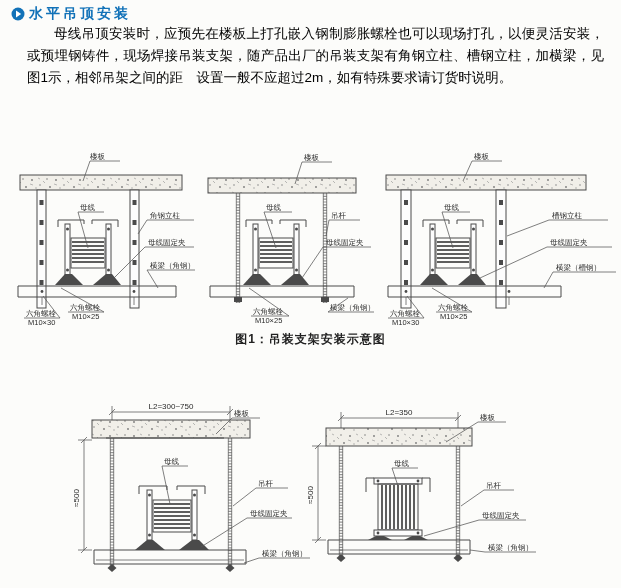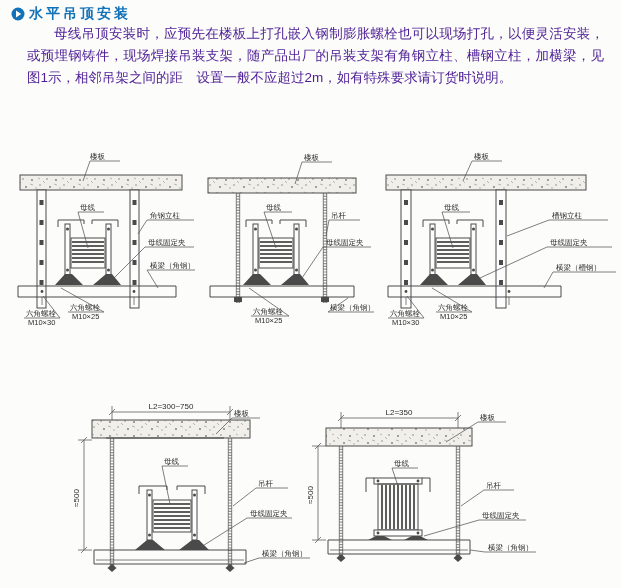--- a/index.html
+++ b/index.html
@@ -5,21 +5,21 @@
   html,body { margin:0; padding:0; background:#e9e9e9; }
   .page {
     position:relative; width:621px; height:588px; margin:0 auto;
     background:#fcfcfa; overflow:hidden;
     font-family:"Liberation Sans","DejaVu Sans",sans-serif;
     padding-left:36px;
   }
   .header { position:absolute; top:5px; left:11px; display:flex; align-items:center; gap:4px; }
   .bullet-icon { width:14px; height:14px; flex:0 0 auto; }
   .section-title { color:#1272b8; font-weight:bold; font-size:14px; letter-spacing:3px; white-space:nowrap; }
-  .bodytext { position:absolute; left:27px; top:23px; width:577px; font-size:13.5px; line-height:22px; color:#4c1d95; text-align:justify; }
+  .bodytext { position:absolute; left:27px; top:23px; width:577px; font-size:13.5px; line-height:22px; color:#000000; text-align:justify; }
   .bodytext p { margin:0; text-indent:2em; }
   .fig1-caption { position:absolute; top:331px; left:0; width:621px; text-align:center; font-size:12px; font-weight:bold; color:#222; letter-spacing:1px; }
   svg.dwg { position:absolute; overflow:visible; }
   .dwg .ln   { stroke:#4a4a4a; stroke-width:1; fill:none; }
   .dwg .thin { stroke:#555; stroke-width:0.75; fill:none; }
   .dwg .lbl  { font-size:7.5px; fill:#2b2b2b; }
   .dwg .dim  { font-size:8px; fill:#2b2b2b; }
   .dwg .fillk{ fill:#4a4a4a; stroke:none; }
   .dwg .cond { stroke:#2a2a2a; stroke-width:1.5; fill:none; }
   .dwg .rod-core { stroke:#949494; stroke-width:3.4; stroke-dasharray:1.2 1.6; fill:none; }
@@ -216,20 +216,21 @@
       <text class="lbl" x="16" y="177">M10×30</text>
       <polyline class="thin" points="12,170 48,170 31,148"></polyline>
     </g>
     <g>
       <text class="lbl" x="62" y="162">六角螺栓</text>
       <text class="lbl" x="64" y="171">M10×25</text>
       <polyline class="thin" points="60,164 96,164 56,140"></polyline>
     </g>
   </svg>
 
+  <div class="fig1-caption">图1：吊装支架安装示意图</div>
 
   <svg class="dwg" style="left:58px; top:390px" width="256" height="198" viewBox="0 0 256 198">
     <g>
       <path class="thin" d="M54,16 V30 M172,16 V30 M54,22 H172 M51,25 L57,19 M169,25 L175,19"></path>
       <text class="dim" x="113" y="19" text-anchor="middle">L2=300~750</text>
     </g>
     <g>
       <rect class="slab" x="34" y="30" width="158" height="18"></rect>
       <text class="lbl" x="176" y="26">楼板</text>
       <polyline class="thin" points="202,28 174,28 158,44"></polyline>

